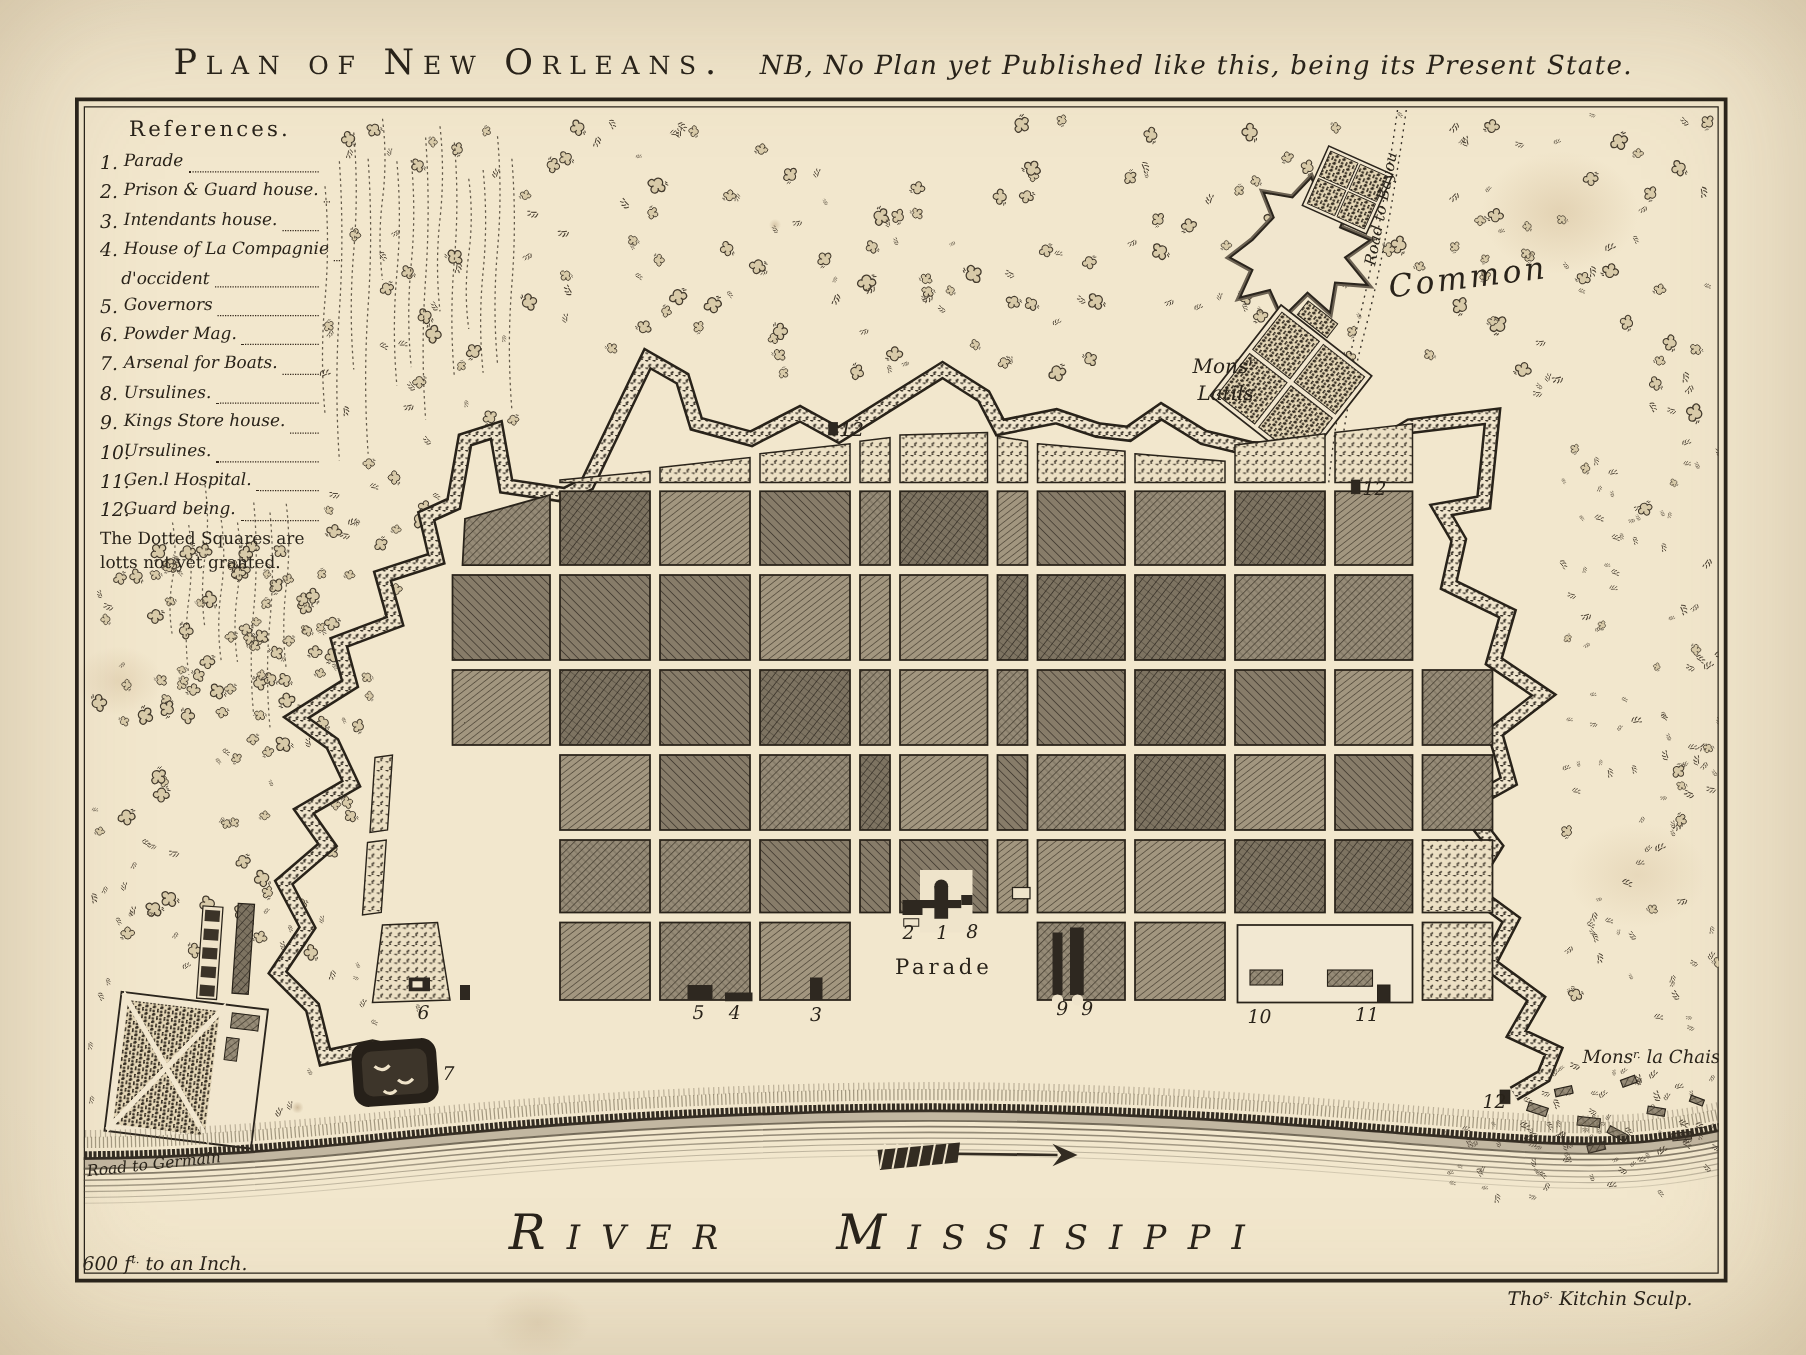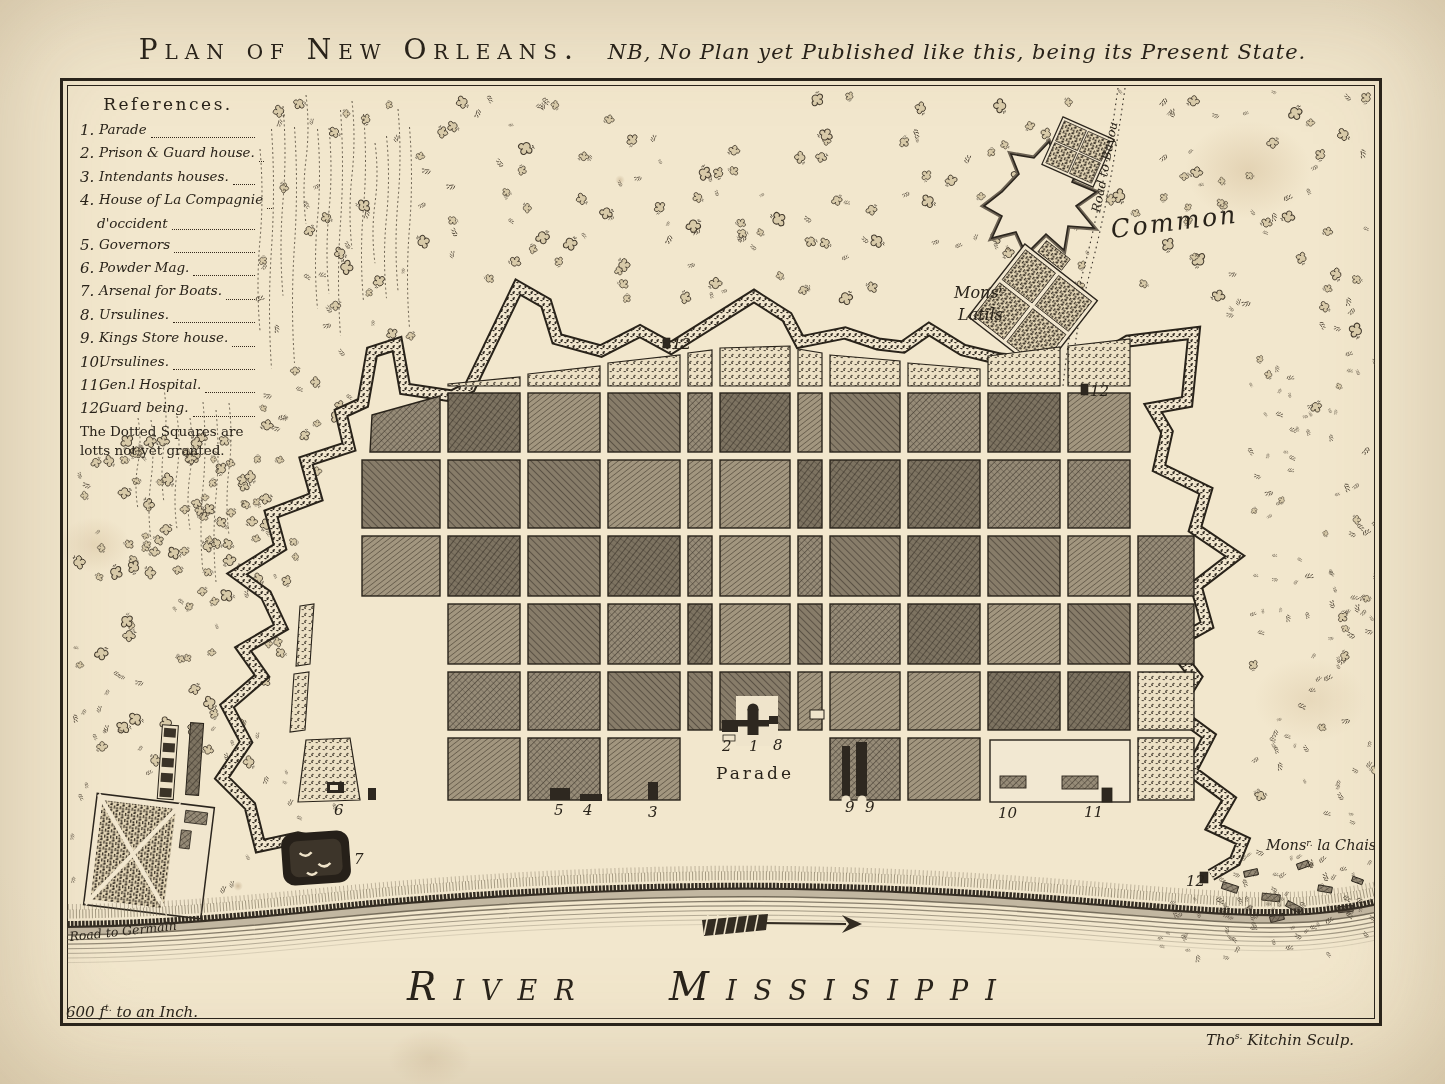--- a/index.html
+++ b/index.html
@@ -961,21 +961,21 @@
           <span class="lab">Parade</span>
           <span class="leader"></span>
         </div>
         <div class="item">
           <span class="num">2.</span>
           <span class="lab">Prison &amp; Guard house.</span>
           <span class="leader"></span>
         </div>
         <div class="item">
           <span class="num">3.</span>
-          <span class="lab">Intendants houses.</span>
+          <span class="lab">Intendants house.</span>
           <span class="leader"></span>
         </div>
         <div class="item">
           <span class="num">4.</span>
           <span class="lab">House of La Compagnie</span>
           <span class="leader"></span>
         </div>
         <div class="item cont">
           <span class="lab">d'occident</span>
           <span class="leader"></span>

